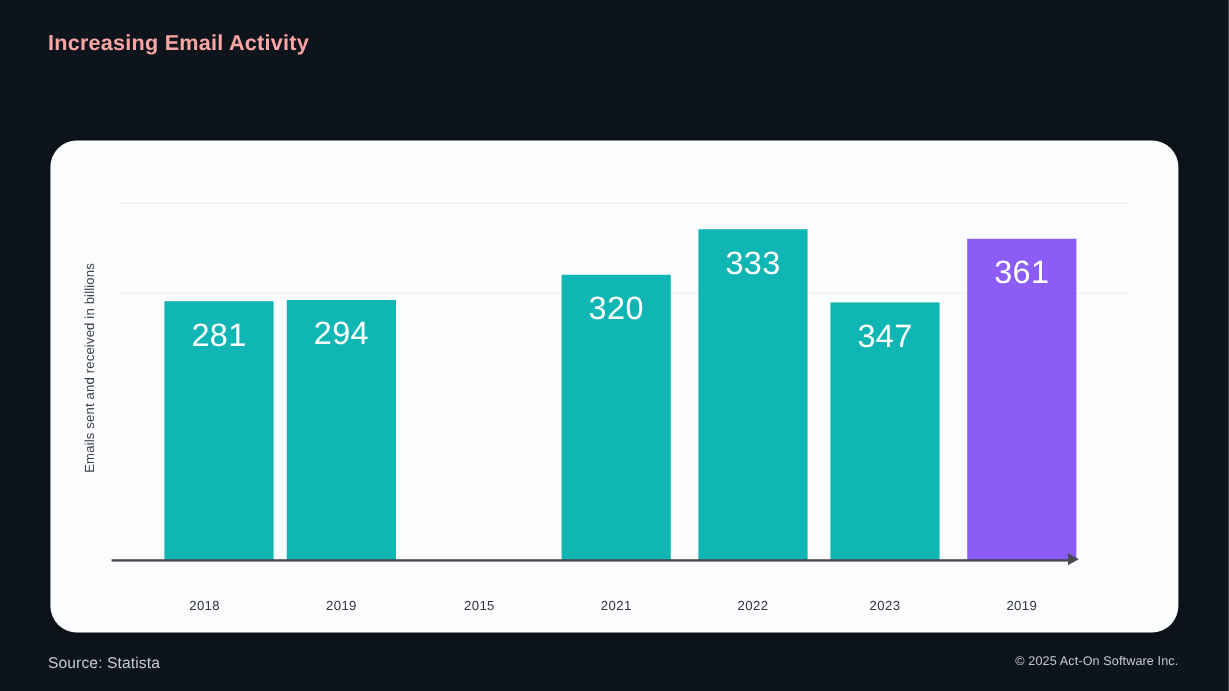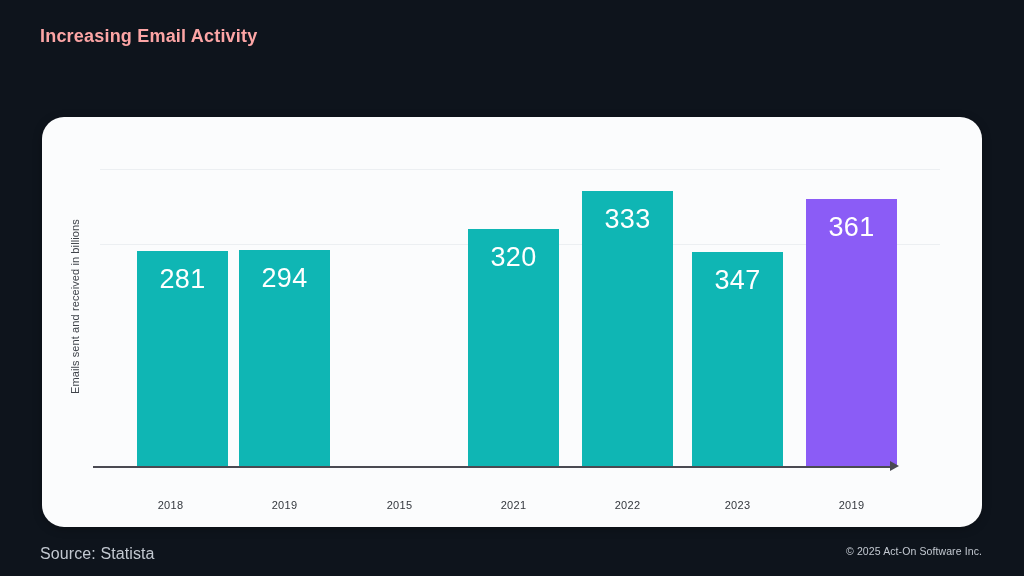--- a/index.html
+++ b/index.html
@@ -115,21 +115,21 @@
 
   
   #footer {
     position:absolute;
     left:0; right:0; bottom:10px;
     height:24px;
   }
   #source {
     position:absolute;
     left:40px; top:3px;
-    font-size:16px;
+    font-size:13px;
     color:#c3c9d1;
     letter-spacing:.1px;
     text-align:center;
   }
   #copyright {
     position:absolute;
     right:42px; top:3px;
     font-size:10.5px;
     color:#c3c9d1;
     letter-spacing:.1px;

